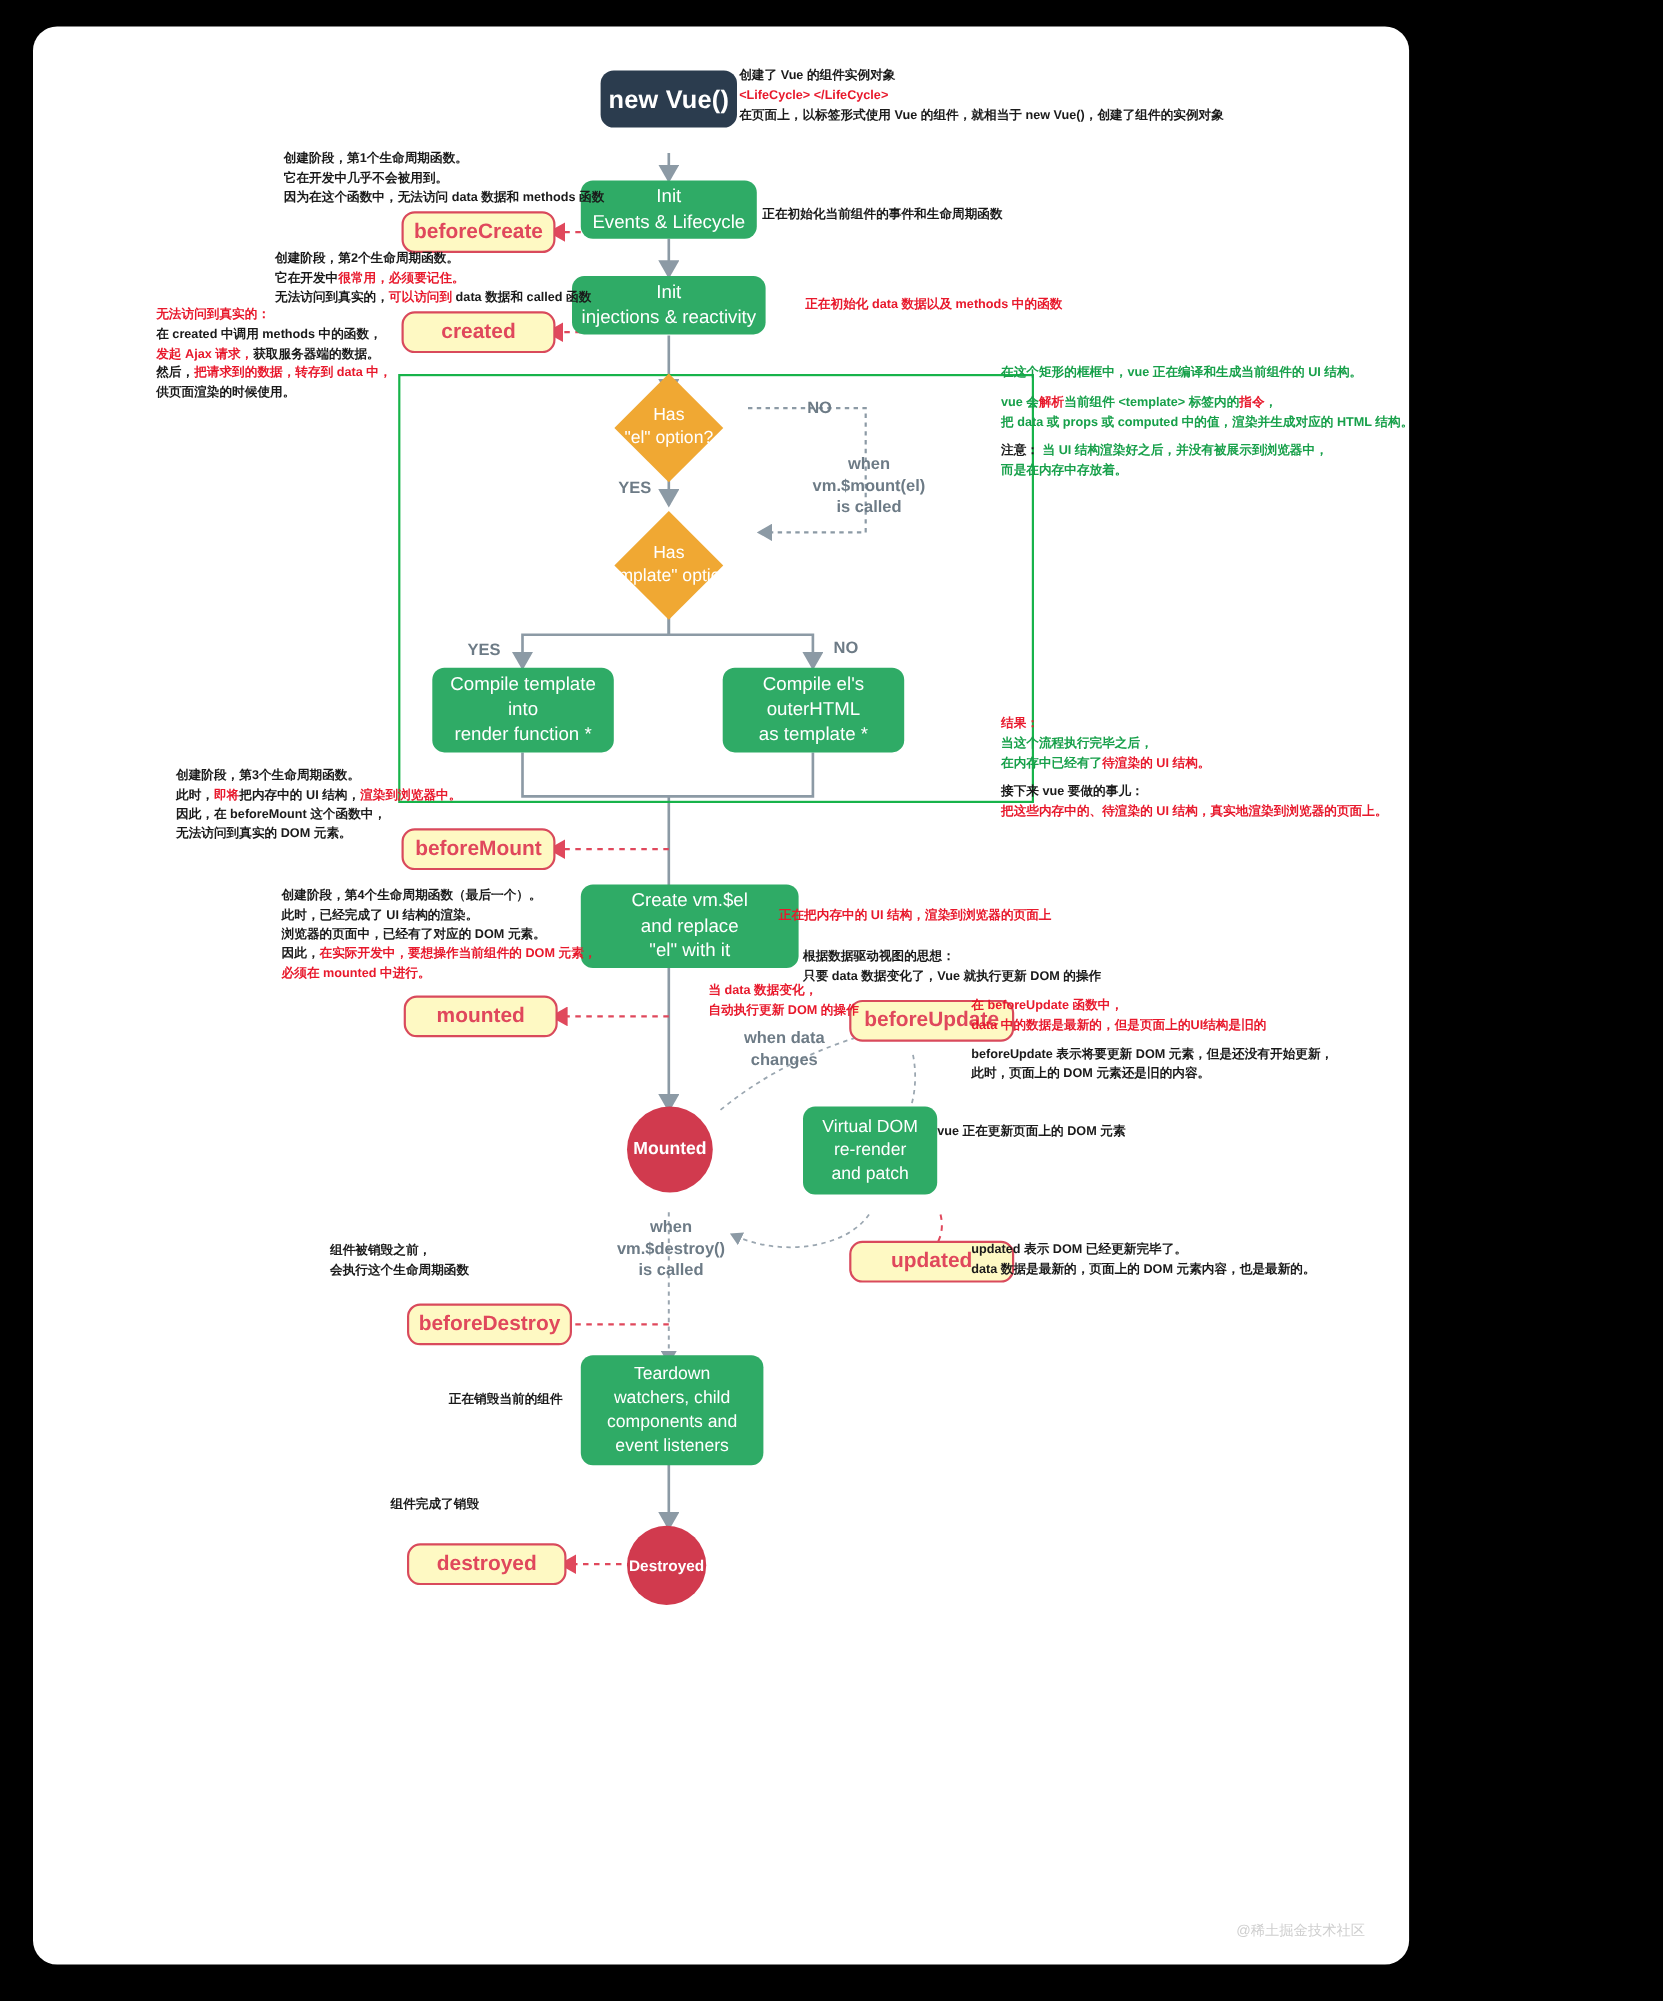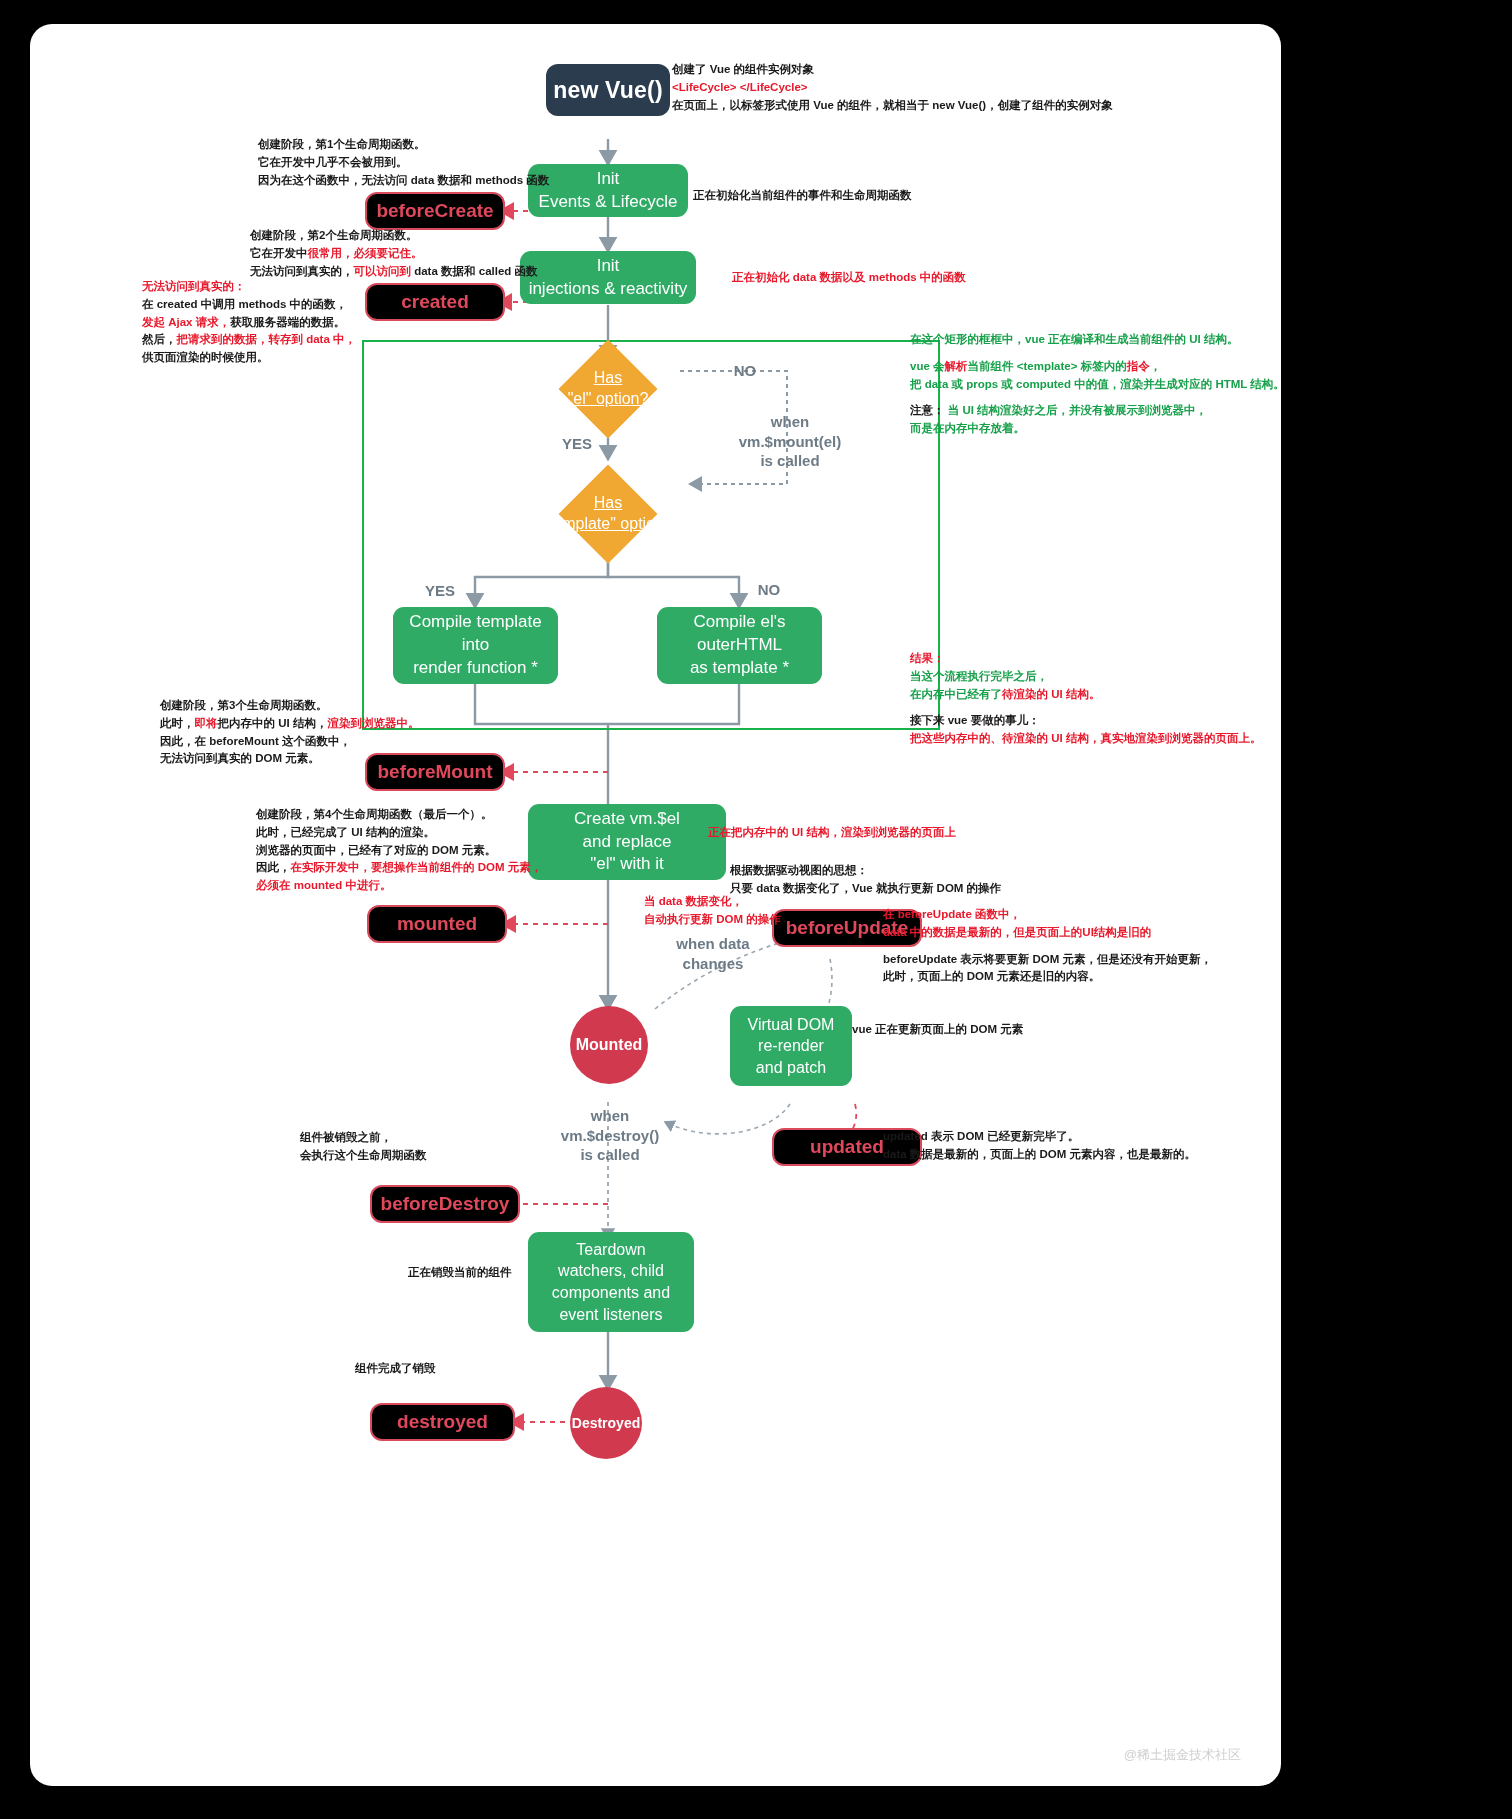--- a/index.html
+++ b/index.html
@@ -51,27 +51,26 @@
   .diamond-wrap .dm {
     position: absolute; left: 0; top: 0; width: 100%; height: 100%;
     background: #f0a833;
     transform: rotate(45deg);
   }
   .diamond-wrap .dtxt {
     position: absolute; left: 0; top: 0; width: 100%; height: 100%;
     display: flex; align-items: center; justify-content: center;
     color: #fff; font-size: 16px; line-height: 1.3; text-align: center;
     z-index: 2;
-    text-decoration: underline;
   }
   
   .hook {
     border: 2px solid #d94a5c;
     border-radius: 12px;
-    background: #000000;
+    background: #fef9c3;
     color: #e0485c;
     font-size: 19px; font-weight: bold;
   }
   
   .circle {
     background: #d13a4e; color: #fff;
     border-radius: 50%;
     font-size: 16px; font-weight: bold;
   }
   

